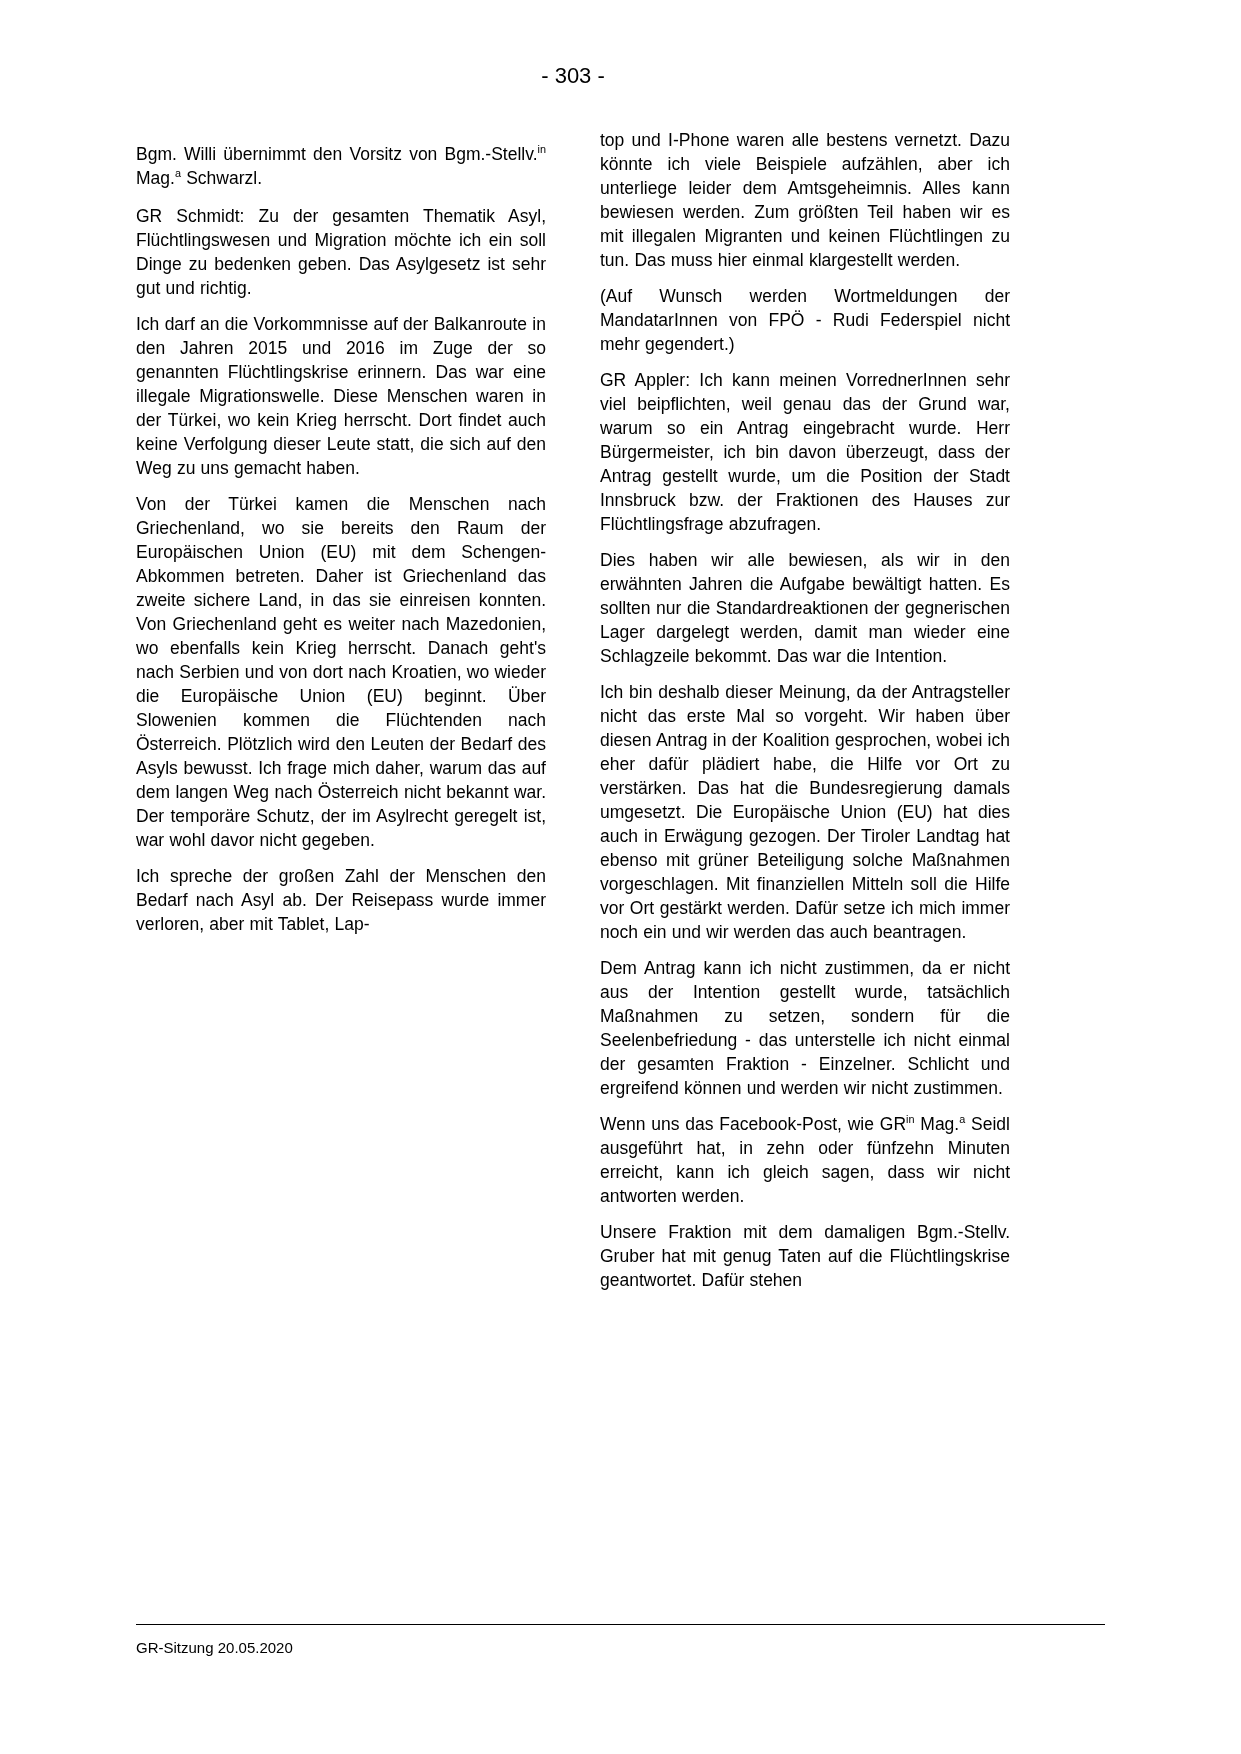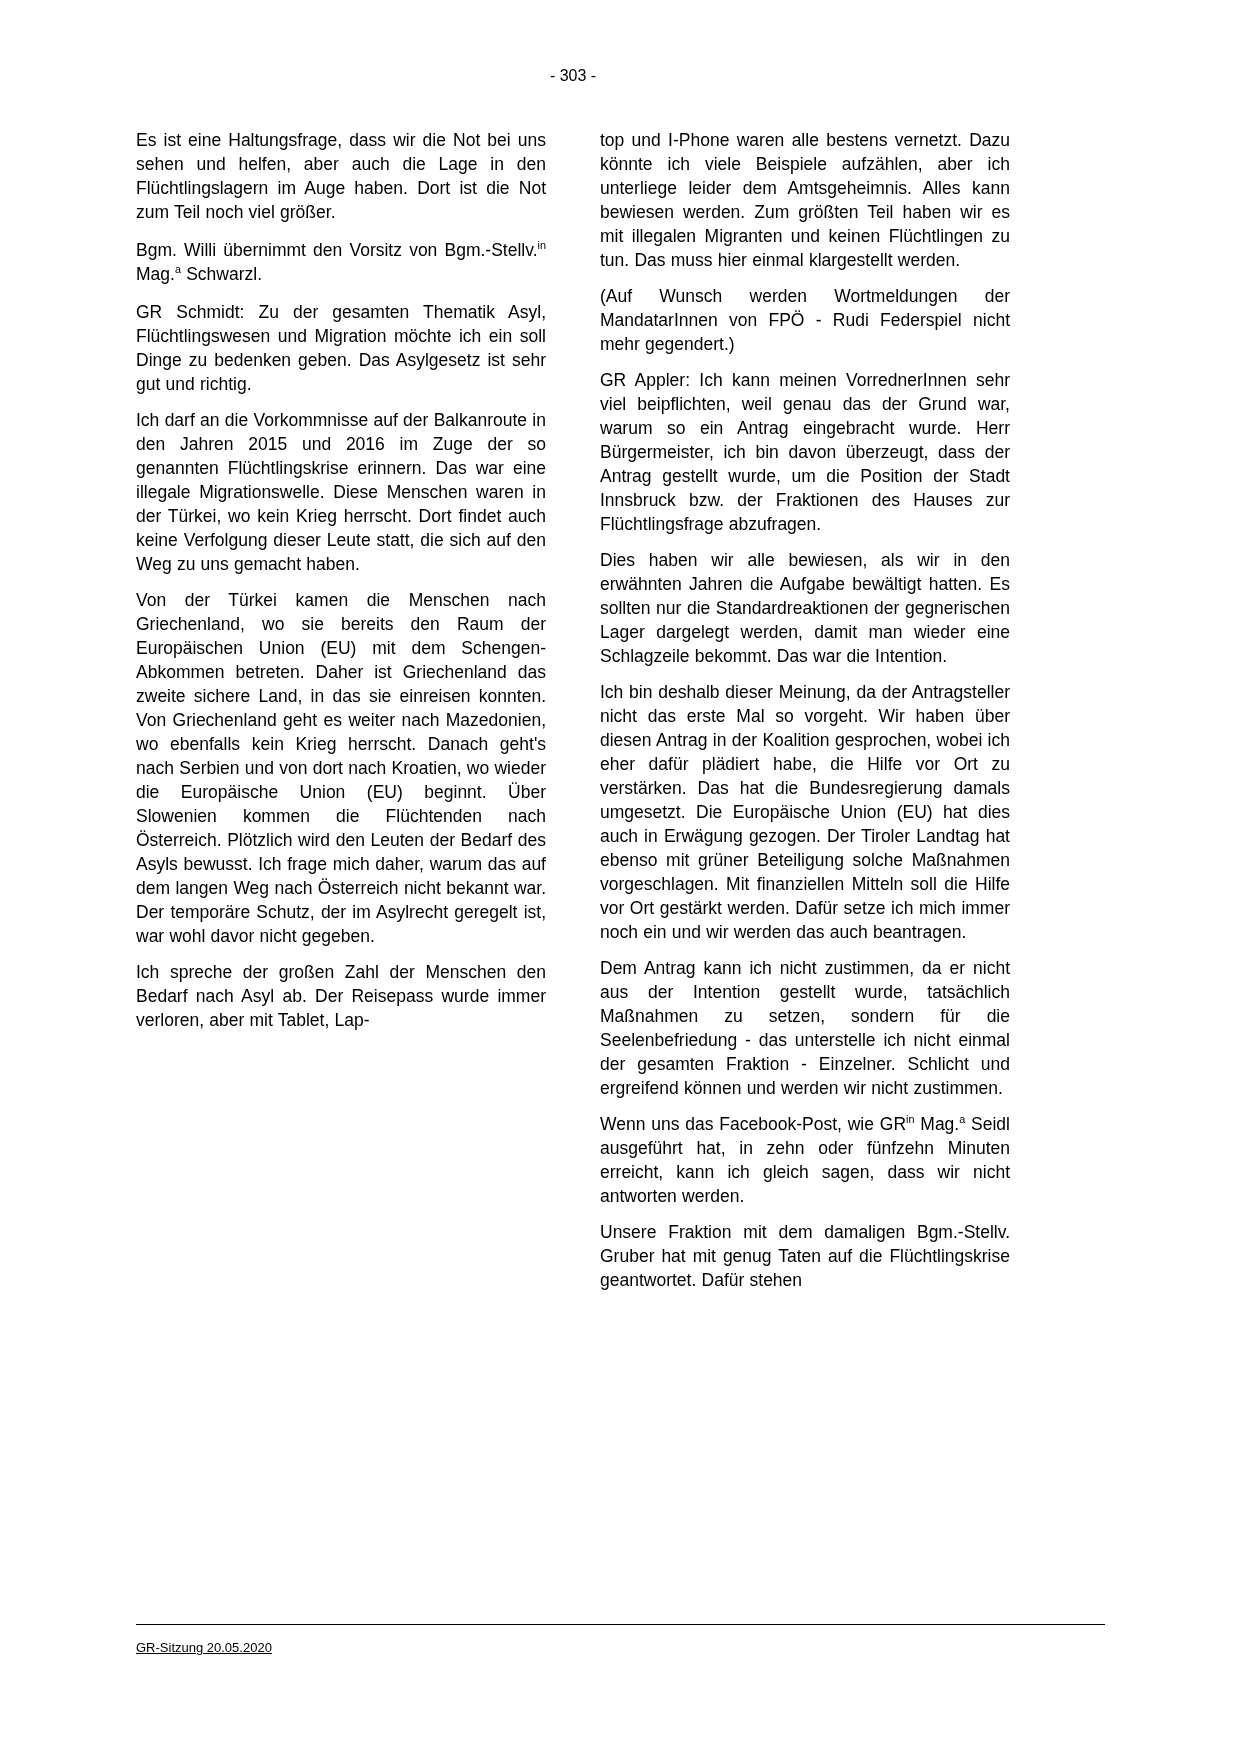--- a/index.html
+++ b/index.html
@@ -15,21 +15,21 @@
     color: #000000;
     font-family: "Liberation Sans", sans-serif;
     overflow: hidden;
   }
   .page-number {
     position: absolute;
     top: 64px;
     left: 136px;
     width: 874px;
     text-align: center;
-    font-size: 16px;
+    font-size: 22px;
     line-height: 24px;
   }
   .columns {
     position: absolute;
     top: 128px;
     left: 136px;
     width: 874px;
     display: flex;
     gap: 54px;
   }
@@ -59,36 +59,34 @@
     left: 136px;
     top: 1624px;
     width: 969px;
     border-top: 1.5px solid #000000;
     height: 0;
   }
   .footer-text {
     position: absolute;
     left: 136px;
     top: 1636px;
-    font-size: 13px;
+    font-size: 15px;
     line-height: 24px;
-    text-decoration: underline;
   }
 </style>
 </head>
 <body>
 
 <div class="page">
 
   <div class="page-number">- 303 -</div>
 
   <div class="columns">
 
     <div class="column">
-      <p class="para">Es ist eine Haltungsfrage, dass wir die Not bei uns sehen und helfen, aber auch die Lage in den Flüchtlingslagern im Auge haben. Dort ist die Not zum Teil noch viel größer.</p>
 
       <p class="para gap-large"><span>Bgm. Willi übernimmt den Vorsitz von Bgm.-Stellv.</span><sup>in</sup><span> Mag.</span><sup>a</sup><span> Schwarzl.</span></p>
 
       <p class="para gap-large">GR Schmidt: Zu der gesamten Thematik Asyl, Flüchtlingswesen und Migration möchte ich ein soll Dinge zu bedenken geben. Das Asylgesetz ist sehr gut und richtig.</p>
       <p class="para">Ich darf an die Vorkommnisse auf der Balkanroute in den Jahren 2015 und 2016 im Zuge der so genannten Flüchtlingskrise erinnern. Das war eine illegale Migrationswelle. Diese Menschen waren in der Türkei, wo kein Krieg herrscht. Dort findet auch keine Verfolgung dieser Leute statt, die sich auf den Weg zu uns gemacht haben.</p>
       <p class="para">Von der Türkei kamen die Menschen nach Griechenland, wo sie bereits den Raum der Europäischen Union (EU) mit dem Schengen-Abkommen betreten. Daher ist Griechenland das zweite sichere Land, in das sie einreisen konnten. Von Griechenland geht es weiter nach Mazedonien, wo ebenfalls kein Krieg herrscht. Danach geht's nach Serbien und von dort nach Kroatien, wo wieder die Europäische Union (EU) beginnt. Über Slowenien kommen die Flüchtenden nach Österreich. Plötzlich wird den Leuten der Bedarf des Asyls bewusst. Ich frage mich daher, warum das auf dem langen Weg nach Österreich nicht bekannt war. Der temporäre Schutz, der im Asylrecht geregelt ist, war wohl davor nicht gegeben.</p>
       <p class="para">Ich spreche der großen Zahl der Menschen den Bedarf nach Asyl ab. Der Reisepass wurde immer verloren, aber mit Tablet, Lap-</p>
     </div>
 
     <div class="column">

